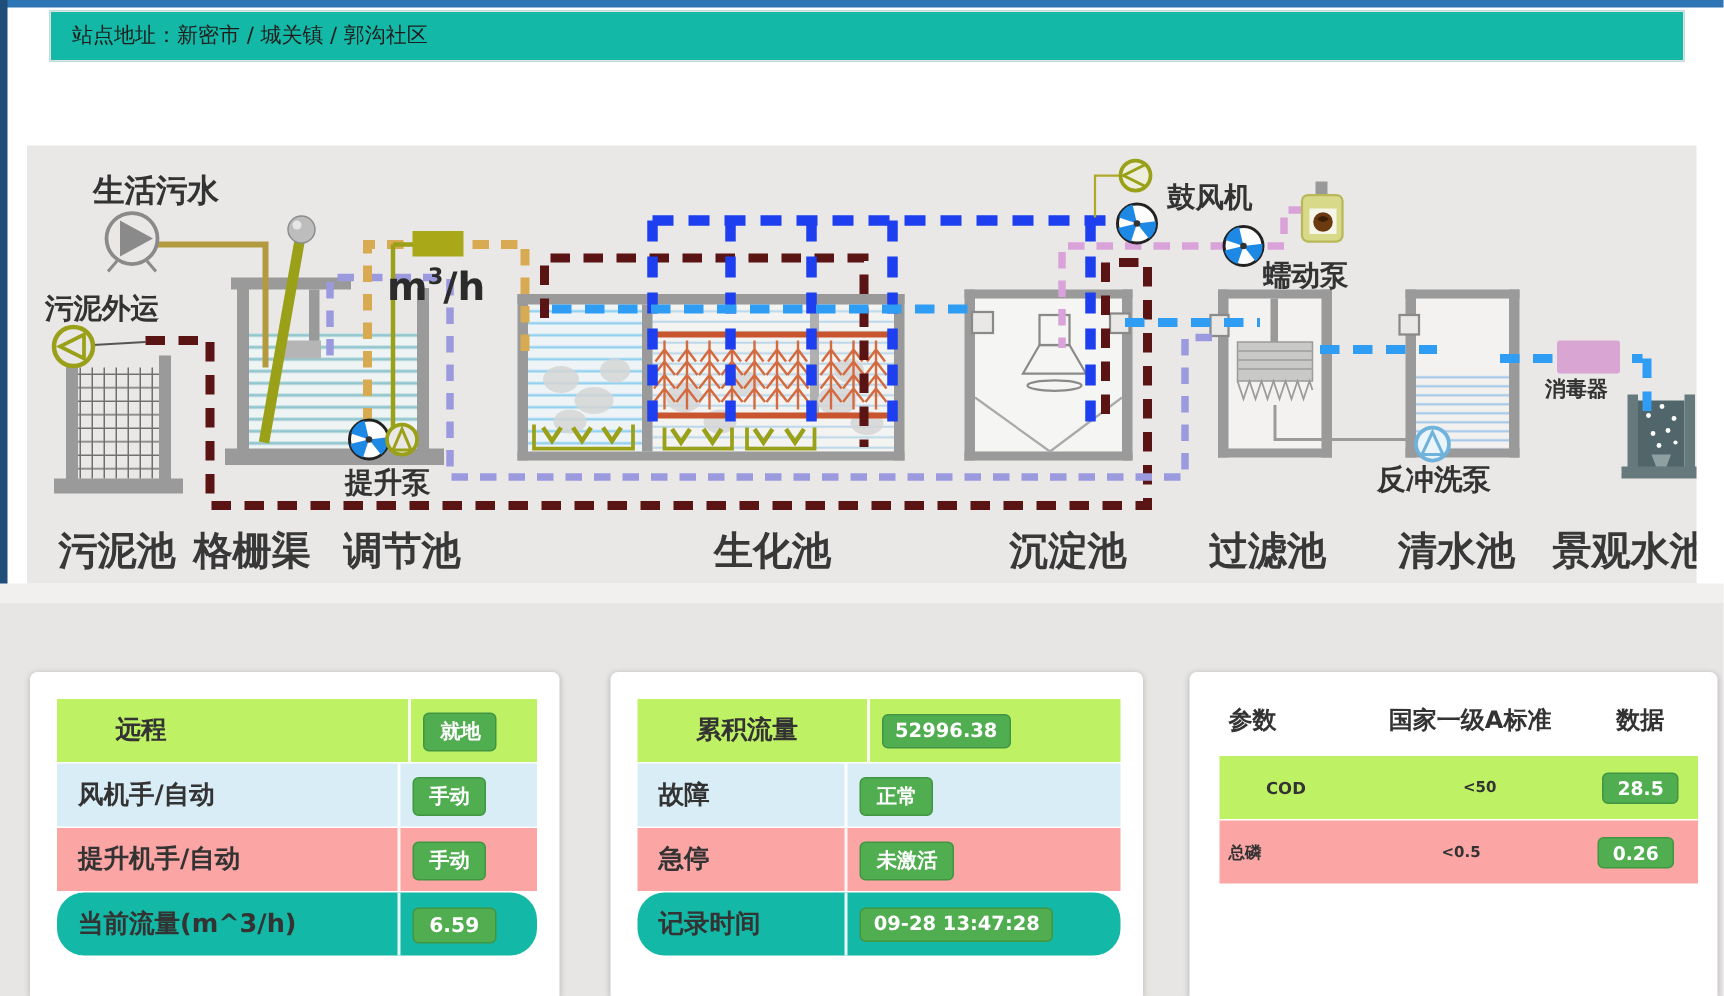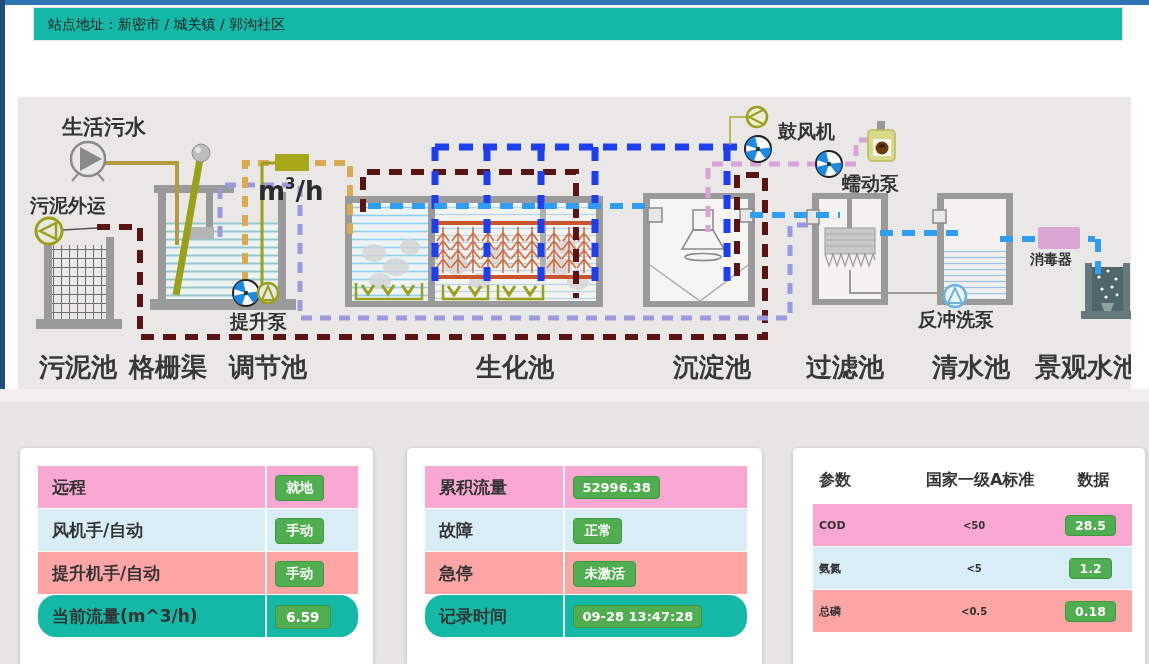--- a/index.html
+++ b/index.html
@@ -23,21 +23,21 @@
   }
   .card{
     position:absolute;top:448px;height:216px;background:#ffffff;
     border-radius:5px 5px 0 0;box-shadow:0 1px 4px rgba(0,0,0,.22);
   }
   .card-left{left:20px;width:353px;}
   .card-mid{left:407px;width:355px;}
   .card-right{left:793px;width:352px;}
   .rows{padding:18px 15px 0 18px;}
   .prow{display:flex;height:42px;margin-bottom:1px;}
-  .prow.success{background:#f9a8d4;}
+  .prow.success{background:#bef264;padding-left:25px;}
   .prow.info{background:#d9edf7;}
   .prow.warning{background:#fca5a5;}
   .prow.danger{background:#14b8a6;border-radius:18px;}
   .plabel{
     flex:0 0 71%;font-weight:bold;font-size:17px;color:#333;
     line-height:42px;padding-left:14px;box-sizing:border-box;
     white-space:nowrap;overflow:hidden;
   }
   .card-mid .plabel{flex-basis:43%;}
   .pval{flex:1;border-left:2px solid rgba(255,255,255,.9);line-height:42px;padding-left:8px;}
@@ -373,24 +373,19 @@
     <div class="qh-p">参数</div>
     <div class="qh-s">国家一级A标准</div>
     <div class="qh-d">数据</div>
   </div>
   <div class="qrows">
     <div class="qrow prow success">
       <div class="qp">COD</div>
       <div class="qs">&lt;50</div>
       <div class="qd"><span class="badge sm">28.5</span></div>
     </div>
-    <div class="qrow prow info">
-      <div class="qp">氨氮</div>
-      <div class="qs">&lt;5</div>
-      <div class="qd"><span class="badge sm">1.2</span></div>
-    </div>
     <div class="qrow prow warning">
       <div class="qp">总磷</div>
       <div class="qs">&lt;0.5</div>
-      <div class="qd"><span class="badge sm">0.18</span></div>
+      <div class="qd"><span class="badge sm">0.26</span></div>
     </div>
   </div>
 </div>
 
 </body></html>

